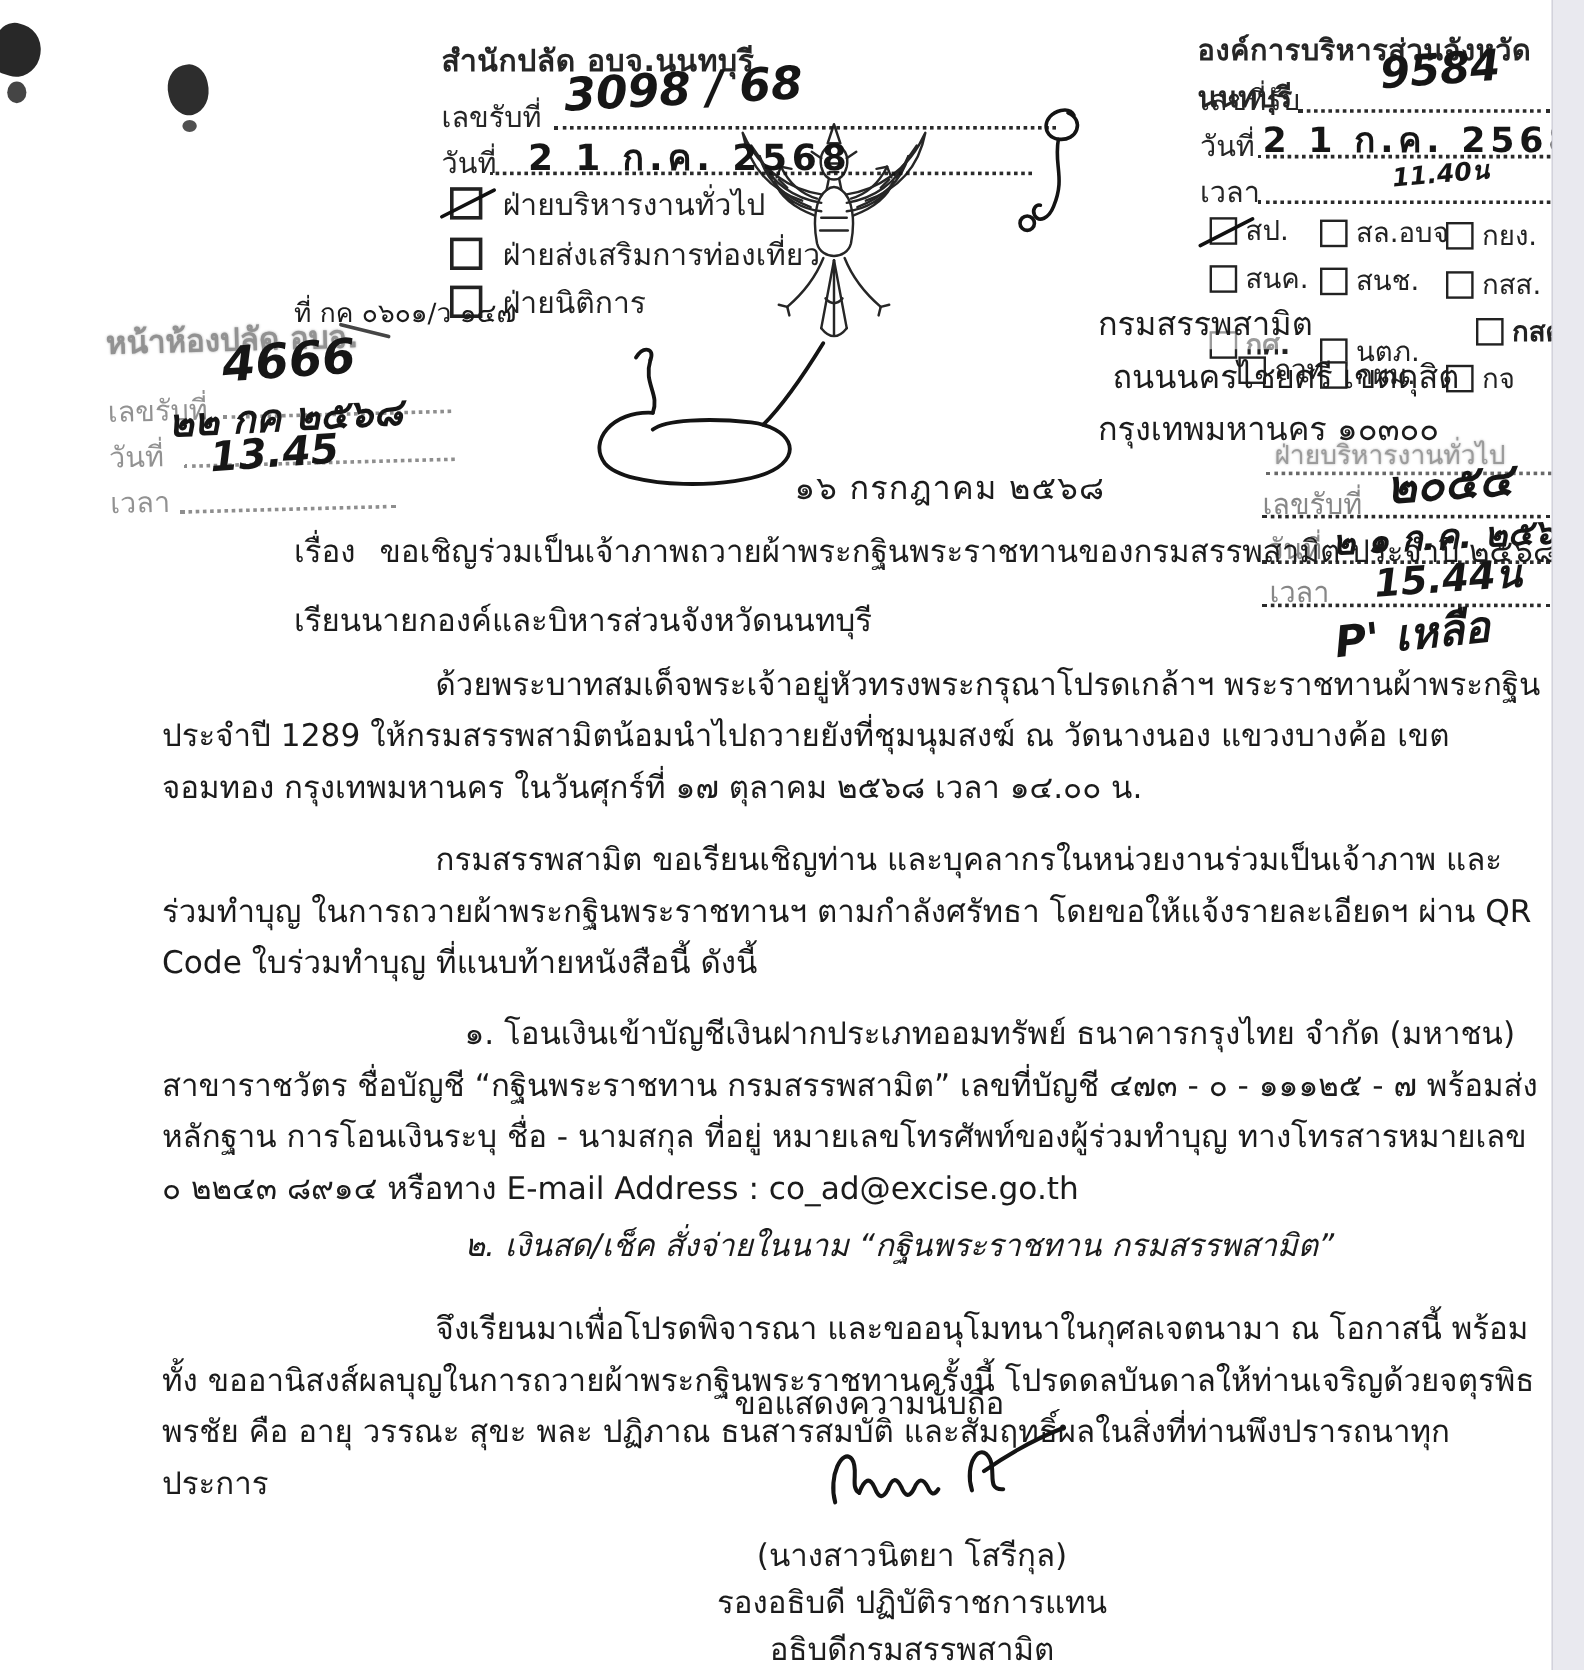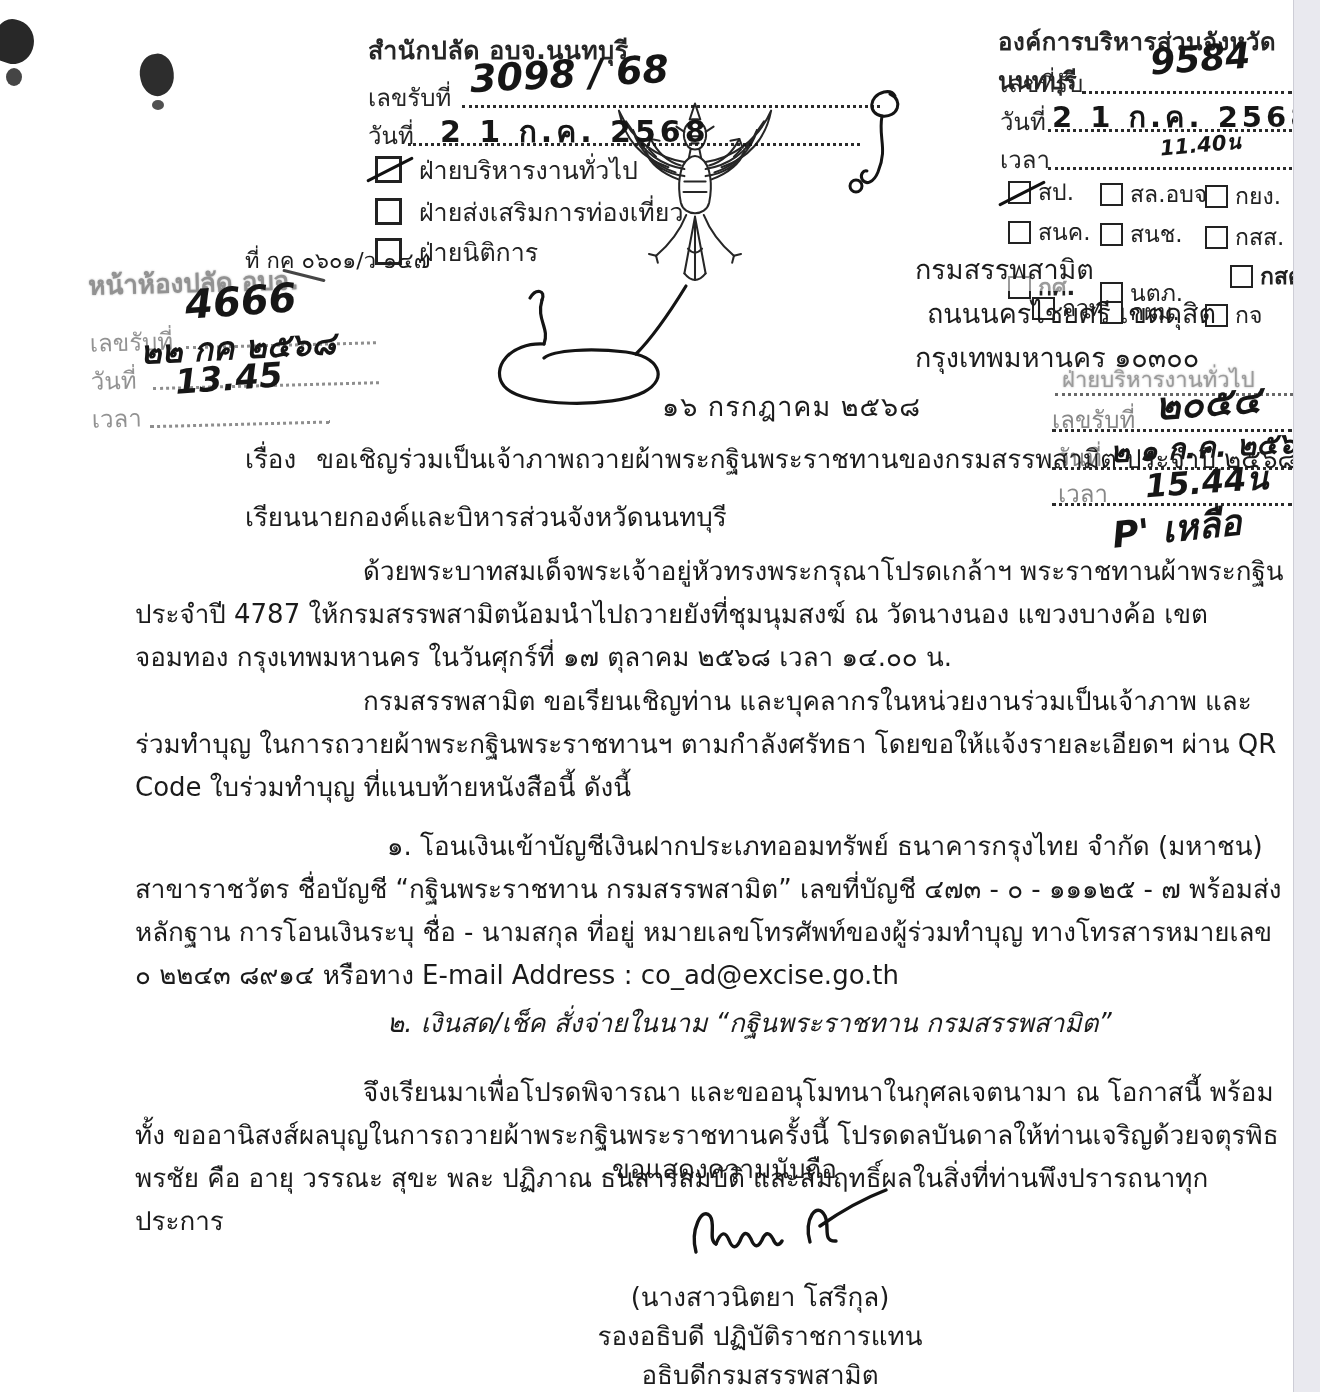--- a/index.html
+++ b/index.html
@@ -211,22 +211,22 @@
 <div class="abs nowrap" style="left:662px;top:385px;font-size:27px;letter-spacing:1px;">๑๖ กรกฎาคม ๒๕๖๘</div>
 
 <div class="abs nowrap" style="left:245px;top:438px;font-size:26px;">
   <span style="margin-right:20px;">เรื่อง</span><span>ขอเชิญร่วมเป็นเจ้าภาพถวายผ้าพระกฐินพระราชทานของกรมสรรพสามิต ประจำปี ๒๕๖๘</span>
 </div>
 <div class="abs nowrap" style="left:245px;top:496px;font-size:26px;">
   <span style="">เรียน</span><span>นายกองค์และบิหารส่วนจังหวัดนนทบุรี</span>
 </div>
 
 <div class="abs body-text" style="left:135px;top:550px;width:1160px;">
-  <p class="ind1">ด้วยพระบาทสมเด็จพระเจ้าอยู่หัวทรงพระกรุณาโปรดเกล้าฯ พระราชทานผ้าพระกฐิน ประจำปี 4787 ให้กรมสรรพสามิตน้อมนำไปถวายยังที่ชุมนุมสงฆ์ ณ วัดนางนอง แขวงบางค้อ เขตจอมทอง กรุงเทพมหานคร ในวันศุกร์ที่ ๑๗ ตุลาคม ๒๕๖๘ เวลา ๑๔.๐๐ น.</p>
-  <p class="ind1" style="margin-top:1px;">กรมสรรพสามิต ขอเรียนเชิญท่าน และบุคลากรในหน่วยงานร่วมเป็นเจ้าภาพ และร่วมทำบุญ ในการถวายผ้าพระกฐินพระราชทานฯ ตามกำลังศรัทธา โดยขอให้แจ้งรายละเอียดฯ ผ่าน QR Code ใบร่วมทำบุญ ที่แนบท้ายหนังสือนี้ ดังนี้</p>
+  <p class="ind1">ด้วยพระบาทสมเด็จพระเจ้าอยู่หัวทรงพระกรุณาโปรดเกล้าฯ พระราชทานผ้าพระกฐิน ประจำปี 1289 ให้กรมสรรพสามิตน้อมนำไปถวายยังที่ชุมนุมสงฆ์ ณ วัดนางนอง แขวงบางค้อ เขตจอมทอง กรุงเทพมหานคร ในวันศุกร์ที่ ๑๗ ตุลาคม ๒๕๖๘ เวลา ๑๔.๐๐ น.</p>
+  <p class="ind1" style="margin-top:17px;">กรมสรรพสามิต ขอเรียนเชิญท่าน และบุคลากรในหน่วยงานร่วมเป็นเจ้าภาพ และร่วมทำบุญ ในการถวายผ้าพระกฐินพระราชทานฯ ตามกำลังศรัทธา โดยขอให้แจ้งรายละเอียดฯ ผ่าน QR Code ใบร่วมทำบุญ ที่แนบท้ายหนังสือนี้ ดังนี้</p>
   <p class="ind2" style="margin-top:16px;">๑. โอนเงินเข้าบัญชีเงินฝากประเภทออมทรัพย์ ธนาคารกรุงไทย จำกัด (มหาชน) สาขาราชวัตร ชื่อบัญชี “กฐินพระราชทาน กรมสรรพสามิต” เลขที่บัญชี ๔๗๓ - ๐ - ๑๑๑๒๕ - ๗ พร้อมส่งหลักฐาน การโอนเงินระบุ ชื่อ - นามสกุล ที่อยู่ หมายเลขโทรศัพท์ของผู้ร่วมทำบุญ ทางโทรสารหมายเลข ๐ ๒๒๔๓ ๘๙๑๔ หรือทาง E-mail Address : co_ad@excise.go.th</p>
   <p class="ind2" style="margin-top:5px;font-style:italic;">๒. เงินสด/เช็ค สั่งจ่ายในนาม “กฐินพระราชทาน กรมสรรพสามิต”</p>
   <p class="ind1" style="margin-top:26px;">จึงเรียนมาเพื่อโปรดพิจารณา และขออนุโมทนาในกุศลเจตนามา ณ โอกาสนี้ พร้อมทั้ง ขออานิสงส์ผลบุญในการถวายผ้าพระกฐินพระราชทานครั้งนี้ โปรดดลบันดาลให้ท่านเจริญด้วยจตุรพิธพรชัย คือ อายุ วรรณะ  สุขะ พละ ปฏิภาณ ธนสารสมบัติ และสัมฤทธิ์ผลในสิ่งที่ท่านพึงปรารถนาทุกประการ</p>
 </div>
 
 <div class="abs nowrap" style="left:612px;top:1148px;font-size:26px;">ขอแสดงความนับถือ</div>
 
 <svg class="abs" style="left:688px;top:1188px;" width="205" height="88" viewBox="0 0 205 88">
   <g class="sigpath" stroke-width="3.4">
     <path d="M8 64 C2 42 14 18 22 28 C28 36 20 52 28 56"></path>

